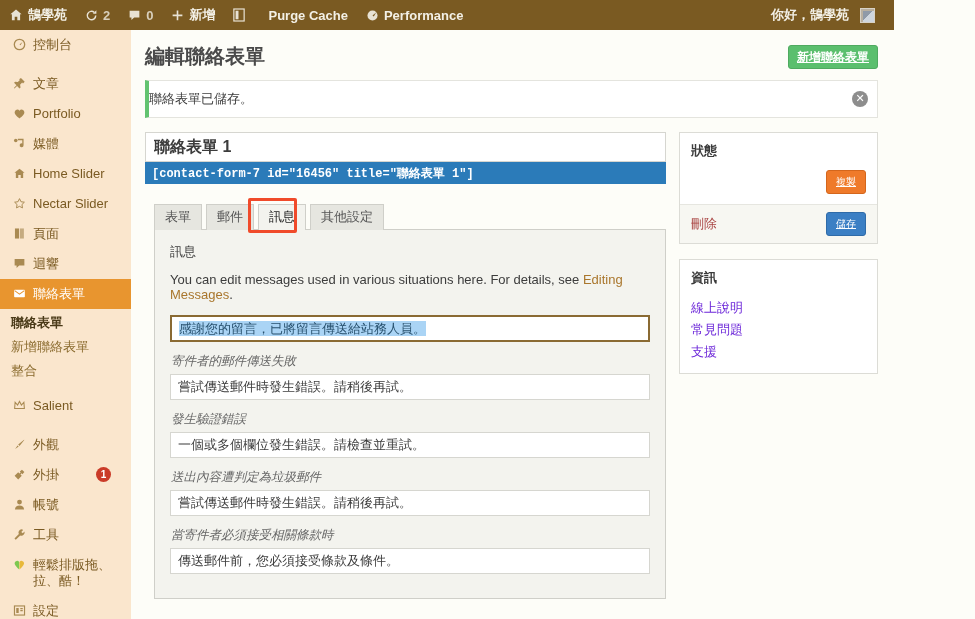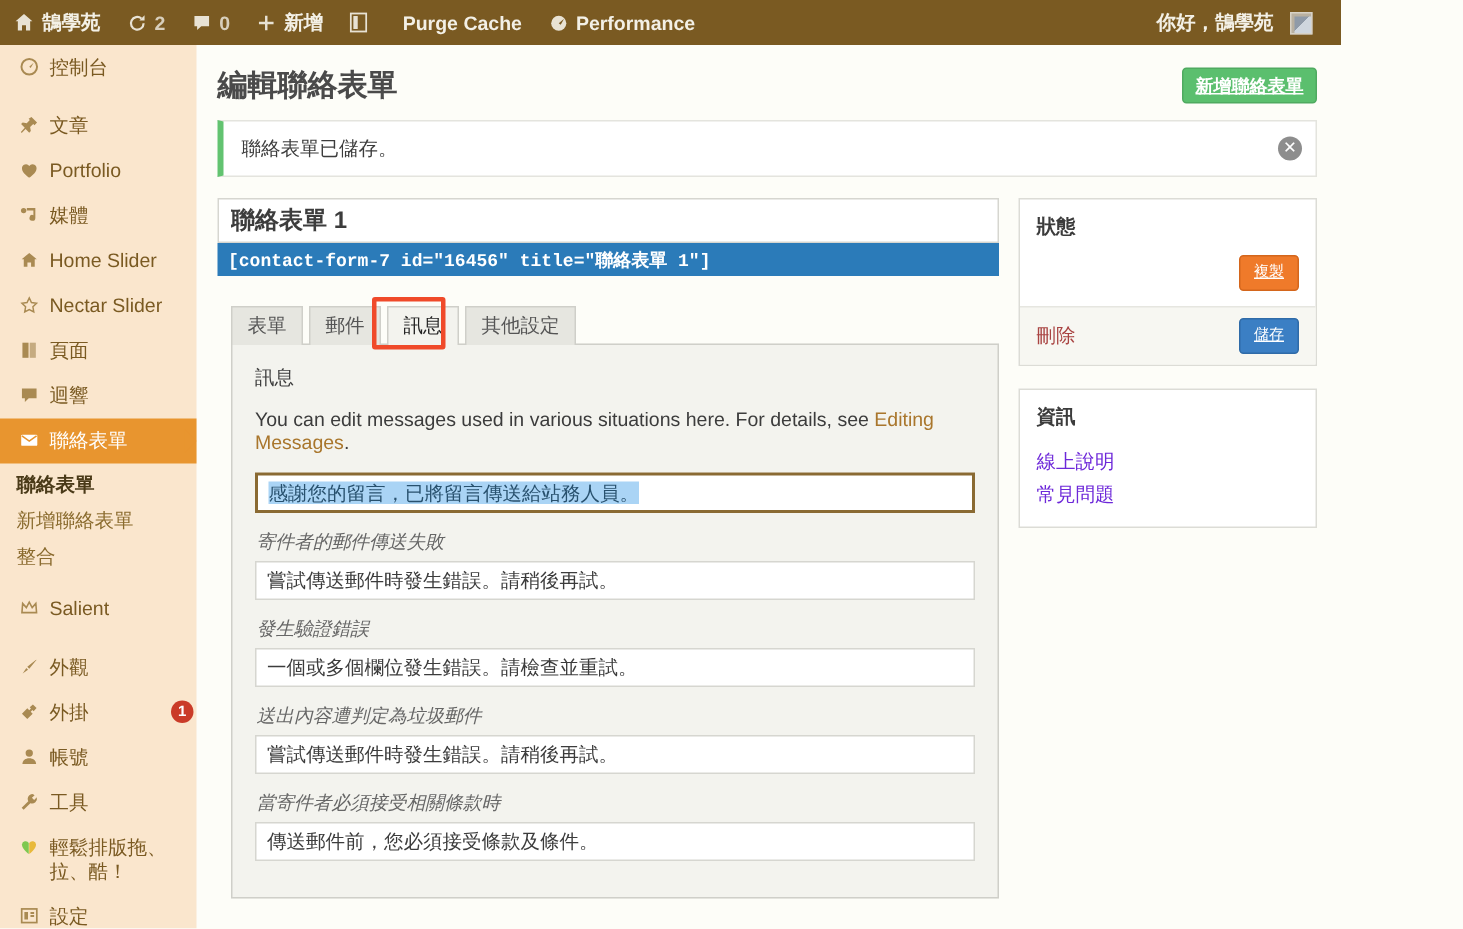--- a/index.html
+++ b/index.html
@@ -48,21 +48,21 @@
 
   
   #sidebar {
     position: absolute; top: 30px; left: 0; width: 131px; bottom: 0;
     background: #fae6cd;
     z-index: 30;
     font-size: 13px;
   }
   .menu-item {
     display: flex; align-items: flex-start; gap: 6px;
-    padding: 7px 2px 7px 11px;
+    padding: 7px 20px 7px 11px;
     color: #7a5a22;
     position: relative;
     line-height: 16px;
   }
   .menu-item .mi-ico {
     width: 16px; flex: 0 0 16px; text-align: center;
     color: #a98a52; font-size: 13px; line-height: 16px;
   }
   .menu-item .mi-ico svg { display: inline-block; vertical-align: -2px; }
   .menu-item .mi-label { flex: 1 1 auto; }
@@ -98,21 +98,21 @@
   }
   .page-head { display: flex; align-items: center; gap: 9px; margin: 5px 0 10px 0; justify-content: space-between; }
   .page-title { font-size: 20px; font-weight: bold; color: #4a4a4a; }
   .btn-add {
     background: #5bbf6e; color: #fff; font-size: 12px; font-weight: bold;
     padding: 3px 8px; border-radius: 3px; border: 1px solid #4faa60;
     line-height: 16px;
   }
   .notice {
     background: #fff; border: 1px solid #e4e4de; border-left: 4px solid #62c370;
-    padding: 9px 12px; margin: 0 0 14px 0; position: relative;
+    padding: 9px 0; margin: 0 0 14px 0; position: relative;
     color: #3c3c3c; font-size: 13px;
   }
   .notice .dismiss {
     position: absolute; right: 9px; top: 50%; margin-top: -8px;
     width: 16px; height: 16px; border-radius: 50%;
     background: #8d8d8d; color: #fff;
     font-size: 11px; line-height: 16px; text-align: center;
     font-family: "DejaVu Sans", sans-serif;
   }
 
@@ -508,18 +508,19 @@
             <span style="flex:1 1 auto"></span>
             <a href="#" class="btn btn-save">儲存</a>
           </div>
         </div>
 
         <div class="box">
           <div class="box-title">資訊</div>
           <div class="box-body info-links">
             <a href="#">線上說明</a>
             <a href="#">常見問題</a>
+            <a href="#">支援</a>
           </div>
         </div>
       </div>
     </div>
   </div>
 </div>
 
 </body></html>

